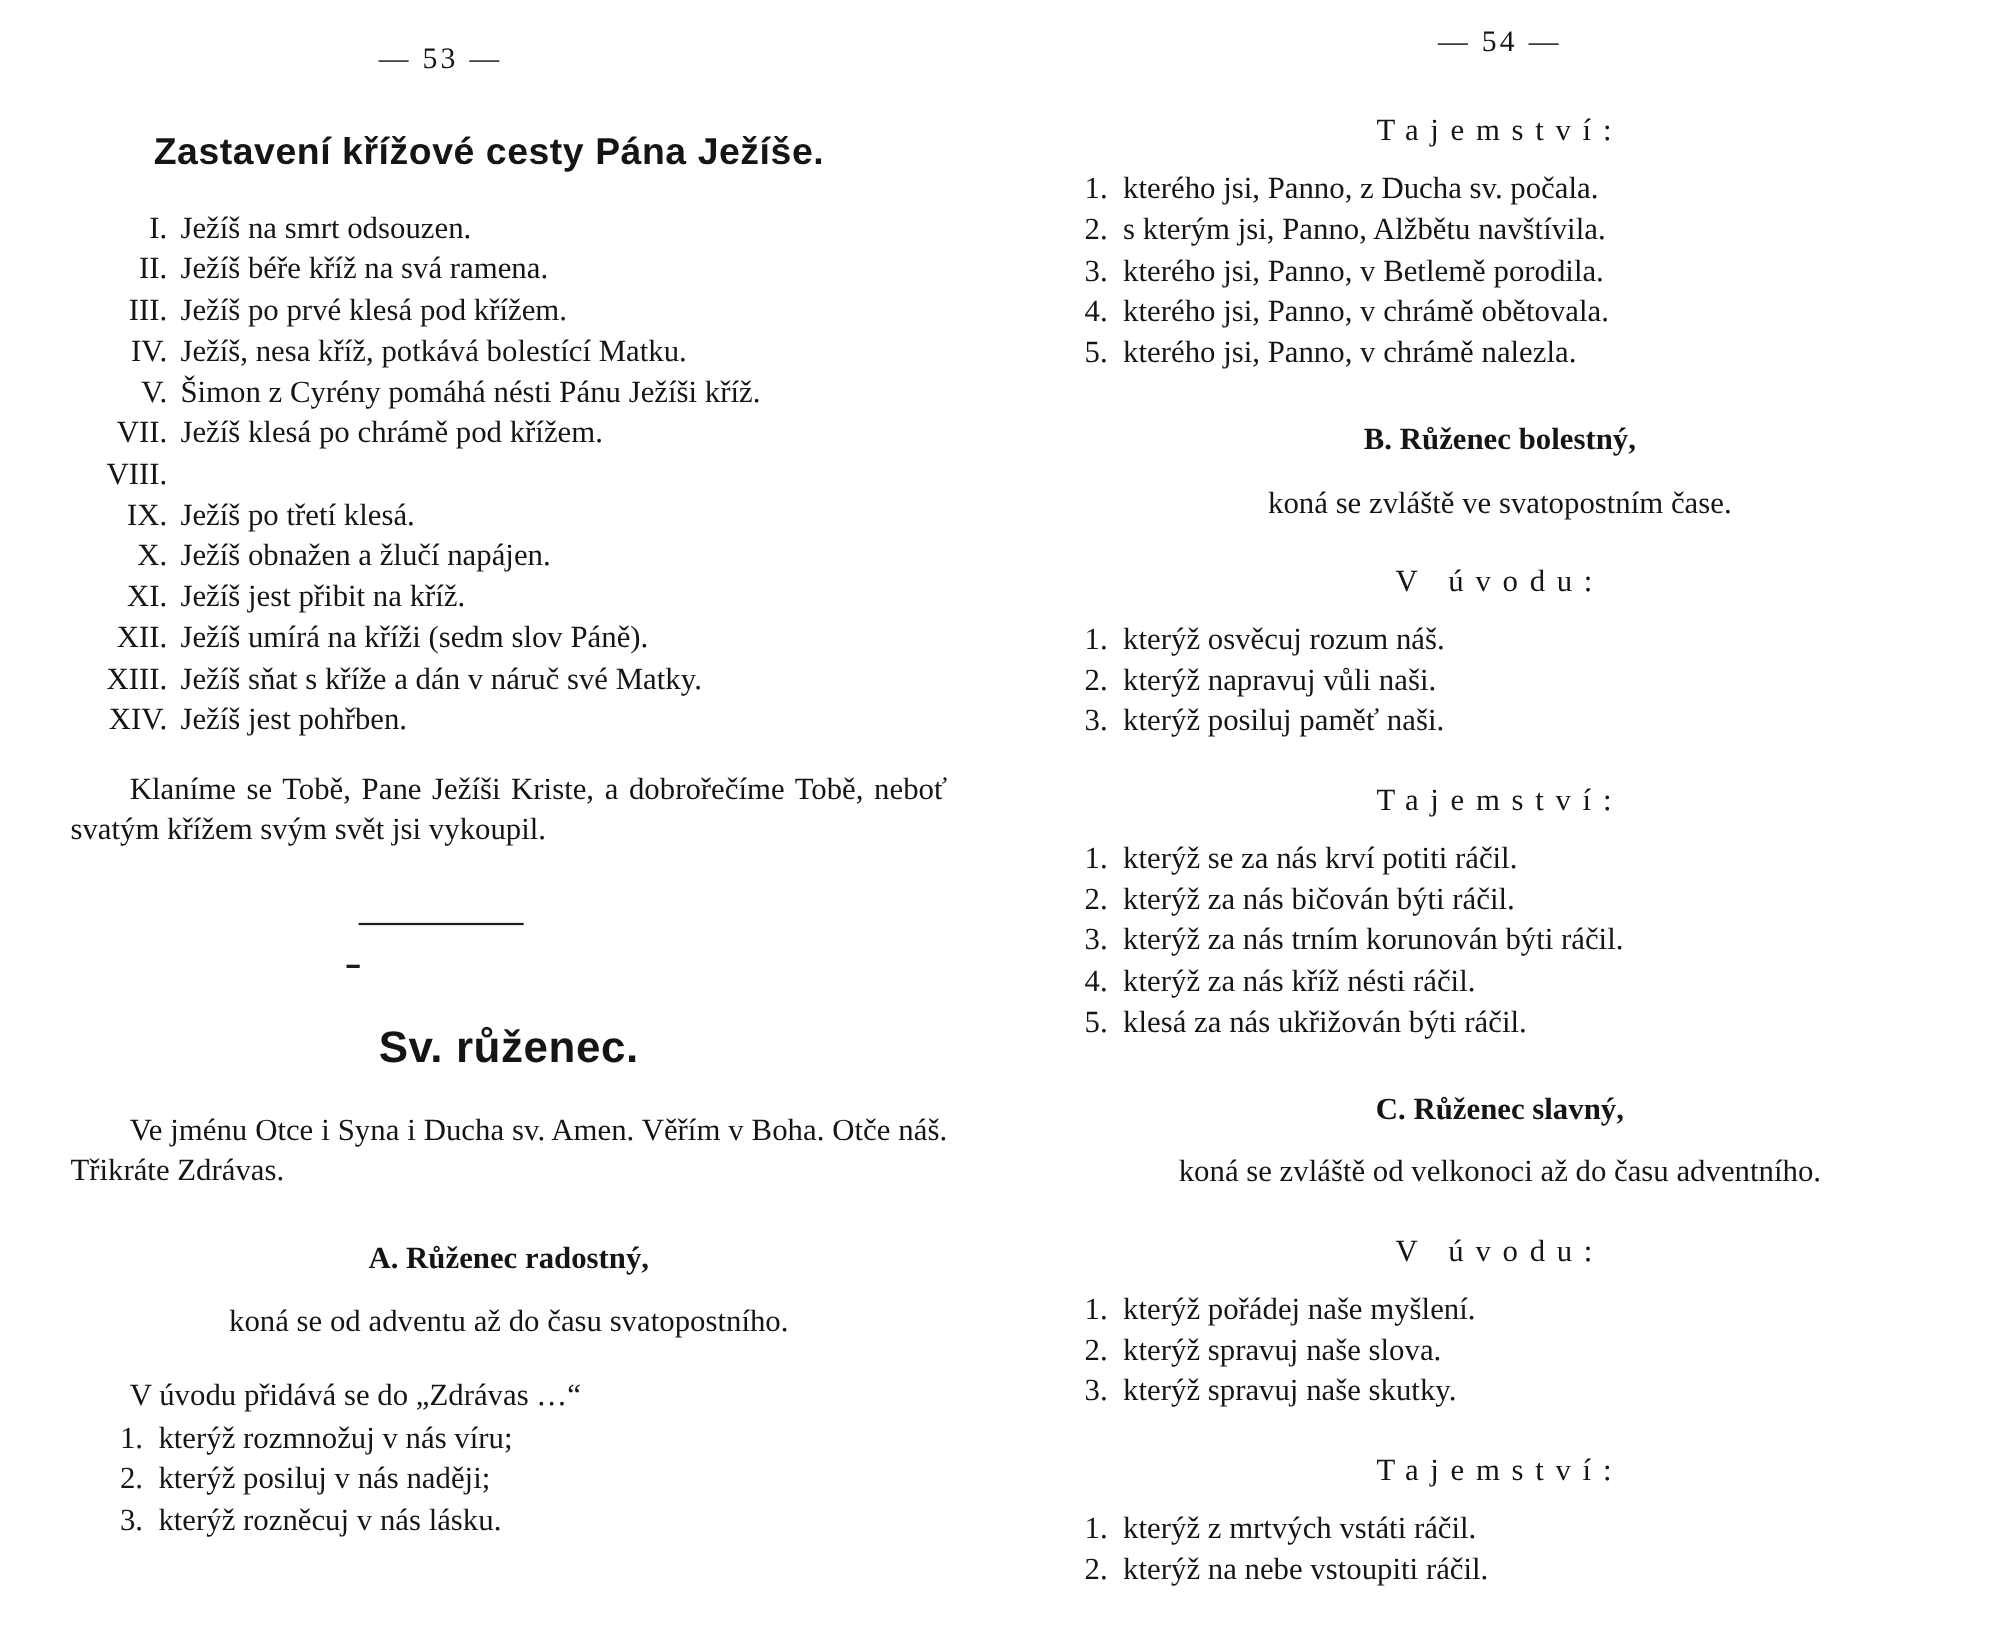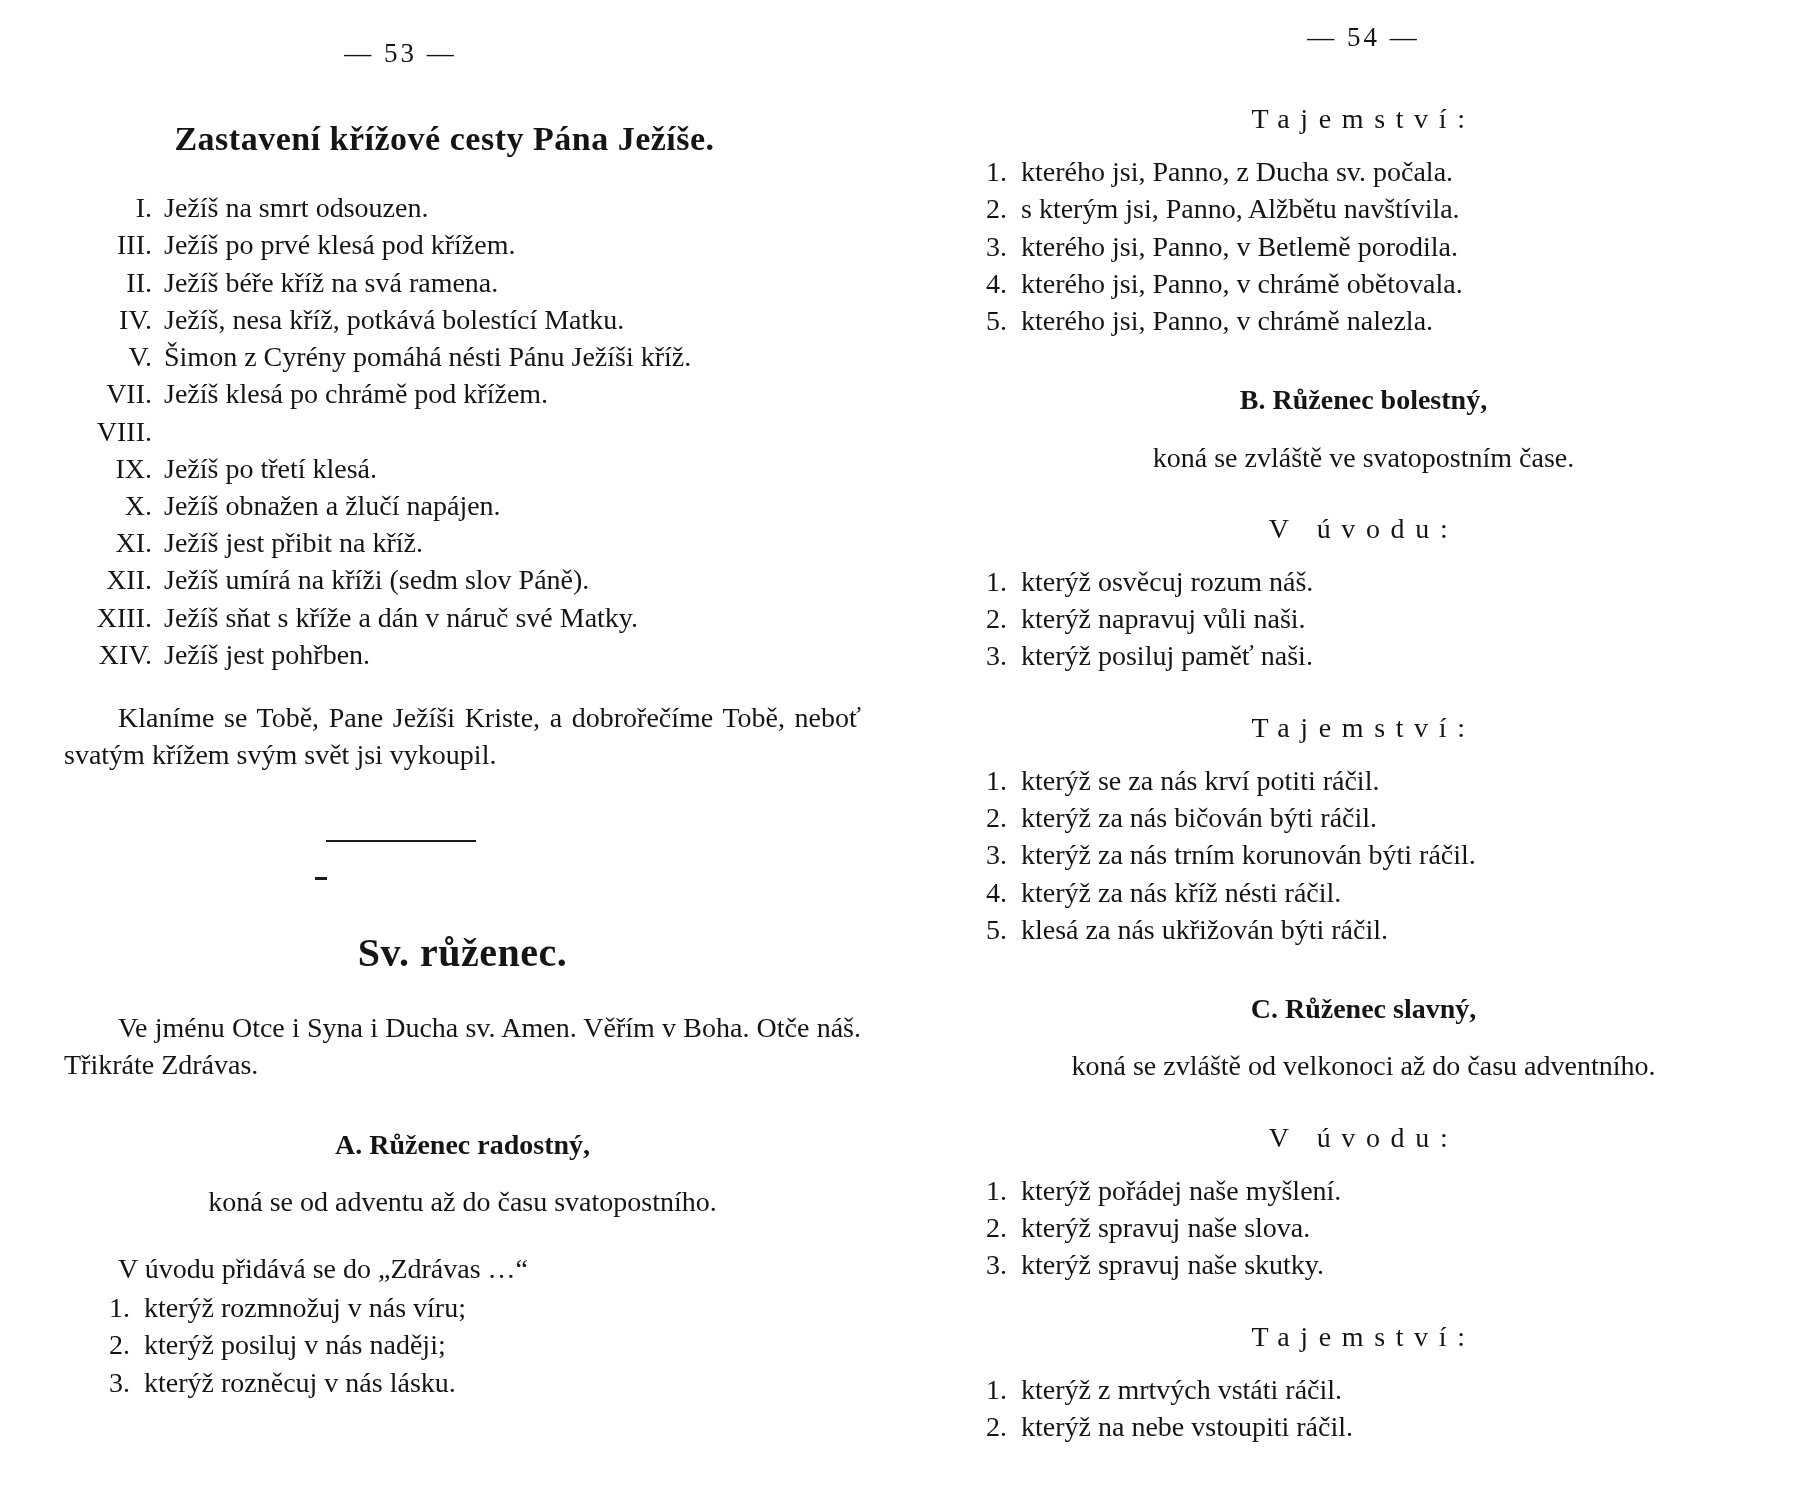--- a/index.html
+++ b/index.html
@@ -33,21 +33,21 @@
   .page-number {
     text-align: center;
     font-size: 27px;
     letter-spacing: 3px;
     margin-bottom: 44px;
   }
   .page.left .page-number { transform: translateX(-62px); }
 
   
   .display-title {
-    font-family: Liberation Serif, serif;
+    font-family: Liberation Sans, sans-serif;
     font-weight: bold;
     font-size: 34px;
     text-align: center;
     letter-spacing: 0.5px;
     margin-bottom: 28px;
     transform: translateX(-18px);
   }
   .display-title.rosary {
     font-size: 40px;
     margin: 46px 0 30px 0;
@@ -128,26 +128,26 @@
     <div class="page-number">— 53 —</div>
 
     <div class="display-title">Zastavení křížové cesty Pána Ježíše.</div>
 
     <div class="stations">
         <div class="station-row">
         <span class="station-num">I.</span>
         <span class="station-text">Ježíš na smrt odsouzen.</span>
       </div>
         <div class="station-row">
+        <span class="station-num">II.</span>
+        <span class="station-text">Ježíš béře kříž na svá ramena.</span>
+      </div>
+        <div class="station-row">
         <span class="station-num">III.</span>
         <span class="station-text">Ježíš po prvé klesá pod křížem.</span>
-      </div>
-        <div class="station-row">
-        <span class="station-num">II.</span>
-        <span class="station-text">Ježíš béře kříž na svá ramena.</span>
       </div>
         <div class="station-row">
         <span class="station-num">IV.</span>
         <span class="station-text">Ježíš, nesa kříž, potkává bolestící Matku.</span>
       </div>
         <div class="station-row">
         <span class="station-num">V.</span>
         <span class="station-text">Šimon z Cyrény pomáhá nésti Pánu Ježíši kříž.</span>
       </div>
         <div class="station-row">

